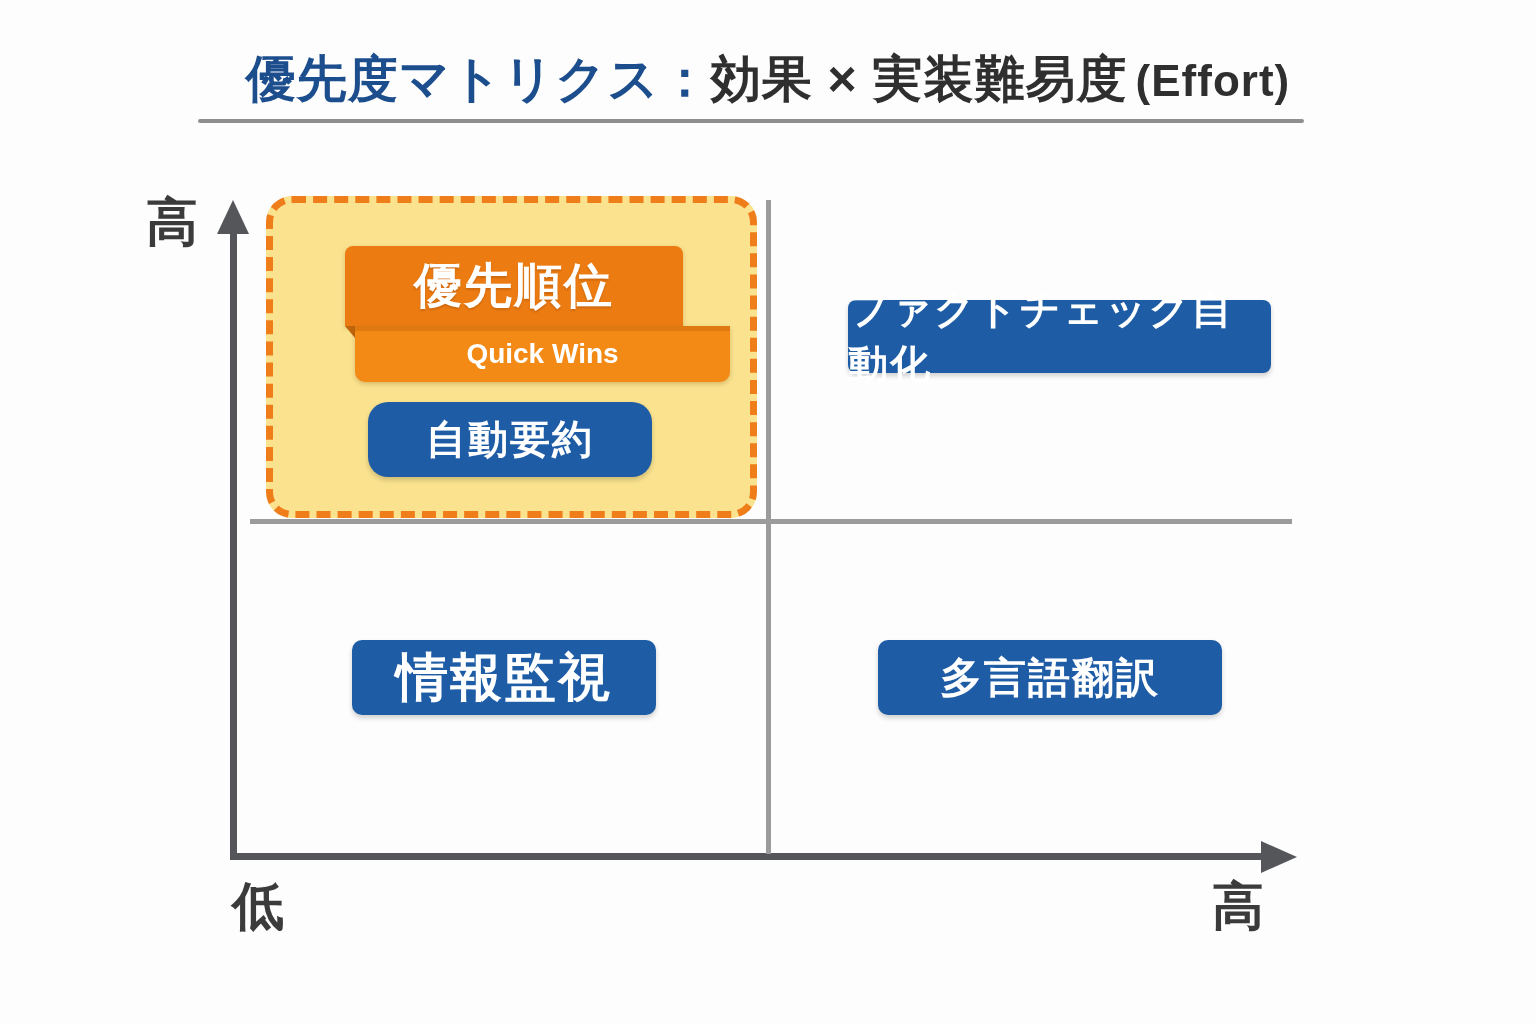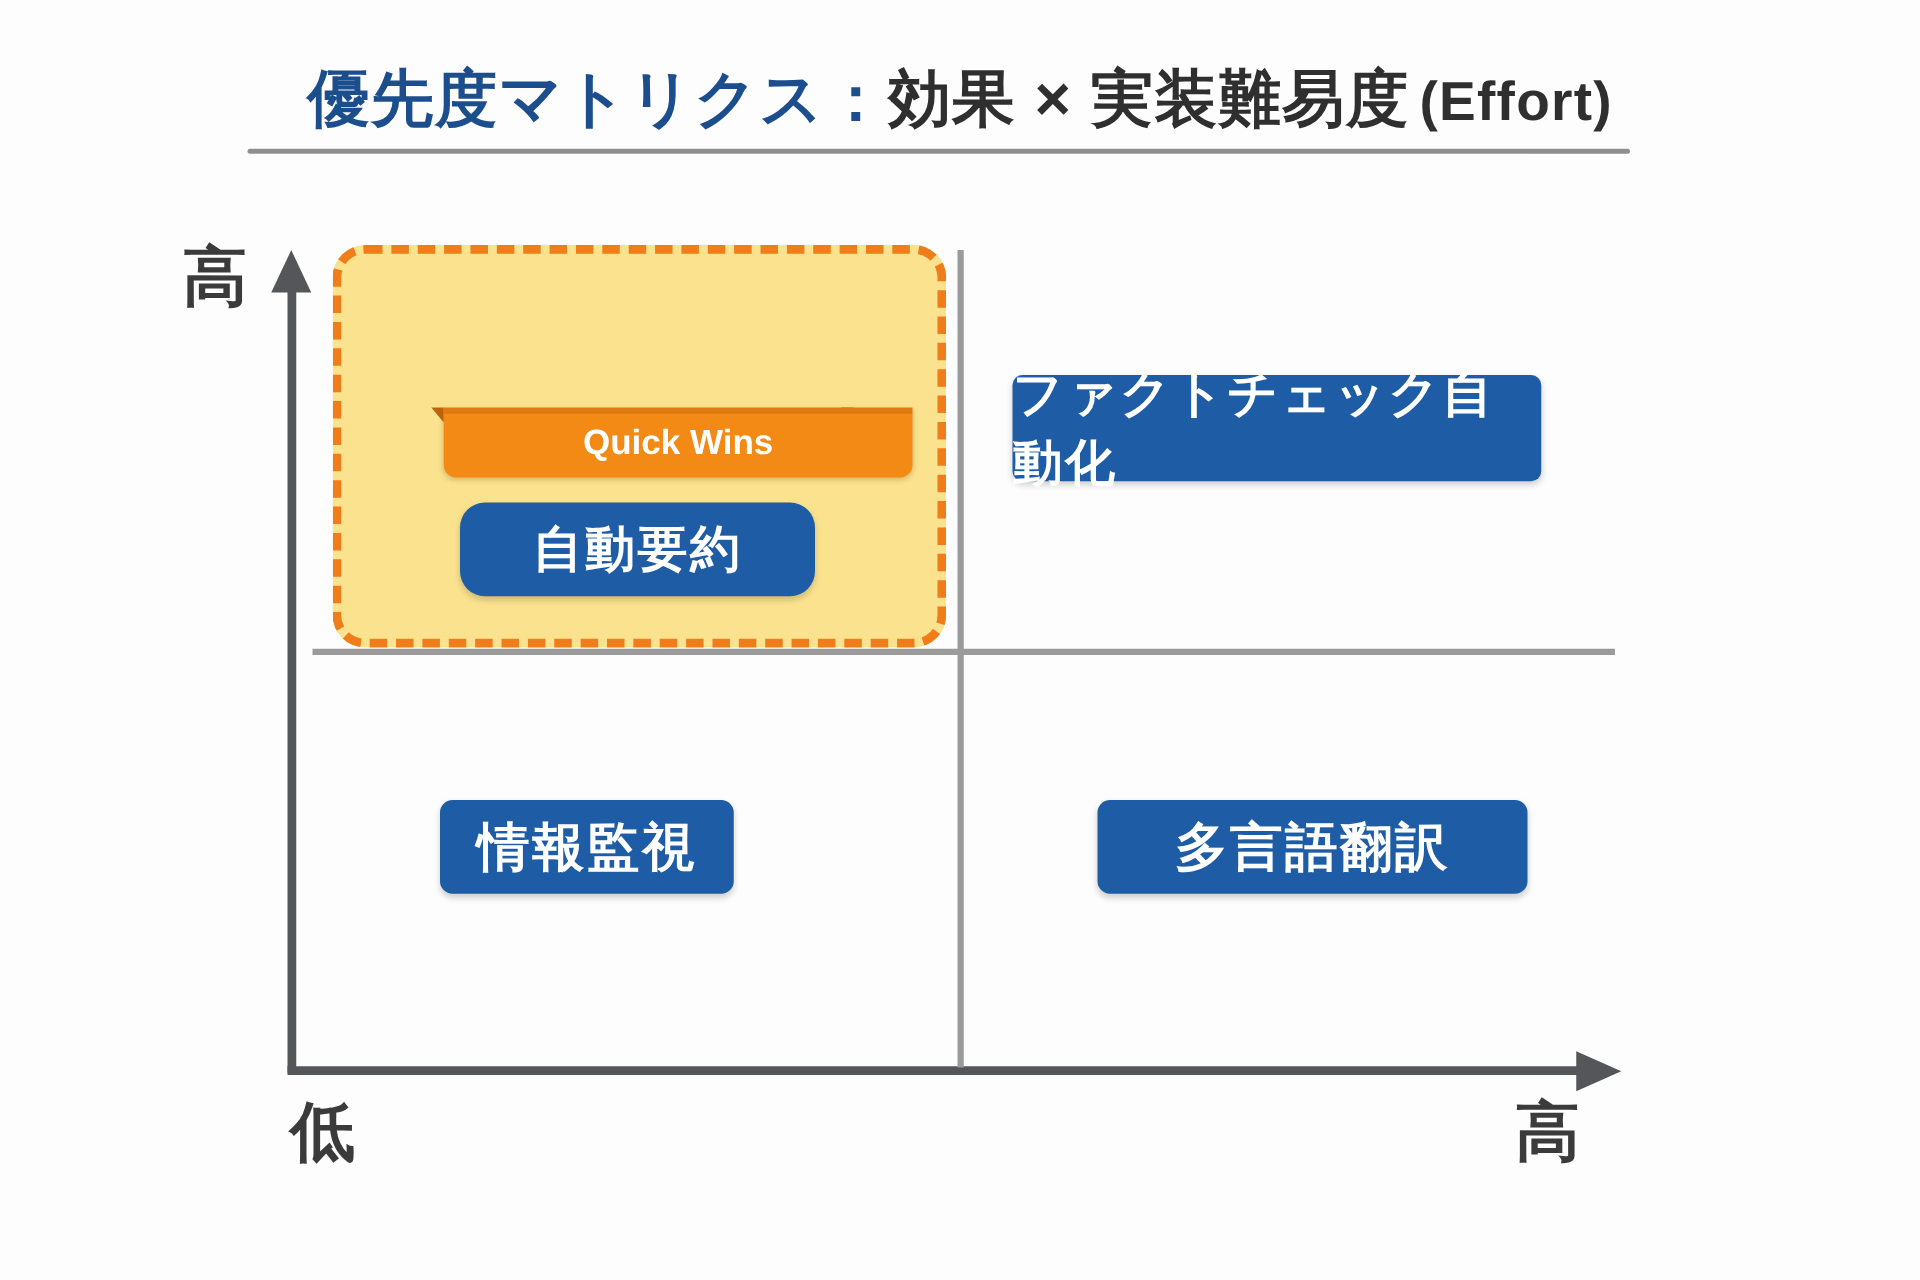--- a/index.html
+++ b/index.html
@@ -78,22 +78,22 @@
   
   .chip{
     position:absolute;box-sizing:border-box;
     background:var(--box-blue,#1e5da6);
     border-radius:10px;
     display:flex;align-items:center;justify-content:center;
     color:#fff;letter-spacing:2px;
     box-shadow:0 3px 5px rgba(0,0,0,.18);
   }
   .chip-auto-summary{left:95px;top:199px;width:284px;height:75px;font-size:40px;border-radius:20px;}
-  .chip-factcheck{left:810px;top:300px;width:423px;height:85px;font-size:40px;border-radius:8px;}
-  .chip-monitor{left:352px;top:640px;width:235px;height:75px;font-size:42px;}
+  .chip-factcheck{left:848px;top:300px;width:423px;height:73px;font-size:40px;border-radius:8px;}
+  .chip-monitor{left:352px;top:640px;width:304px;height:75px;font-size:52px;}
   .chip-translate{left:878px;top:640px;width:344px;height:75px;font-size:42px;}
 </style>
 </head>
 <body>
 
 <div class="canvas">
 
   <div class="title">
     <span class="t-blue">優先度マトリクス：</span><span class="t-dark">効果 × 実装難易度</span><span class="t-suffix">(Effort)</span>
   </div>
@@ -104,20 +104,21 @@
   <div class="x-axis-line"></div>
   <div class="x-axis-arrow"></div>
   <div class="divider-v"></div>
   <div class="divider-h"></div>
 
   <div class="axis-label lbl-y-high">高</div>
   <div class="axis-label lbl-low">低</div>
   <div class="axis-label lbl-x-high">高</div>
 
   <div class="highlight">
+    <div class="ribbon-top">優先順位</div>
     <div class="fold fold-left"></div>
     <div class="fold fold-right"></div>
     <div class="ribbon-bottom">Quick Wins</div>
     <div class="chip chip-auto-summary">自動要約</div>
   </div>
 
   <div class="chip chip-factcheck">ファクトチェック自動化</div>
   <div class="chip chip-monitor">情報監視</div>
   <div class="chip chip-translate">多言語翻訳</div>
 

